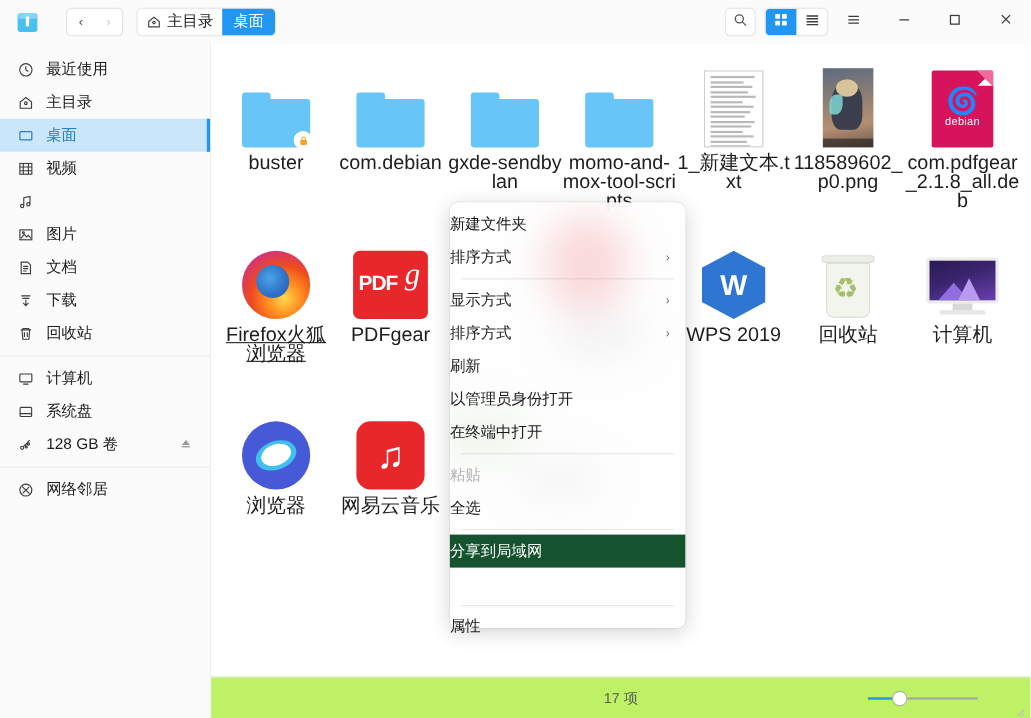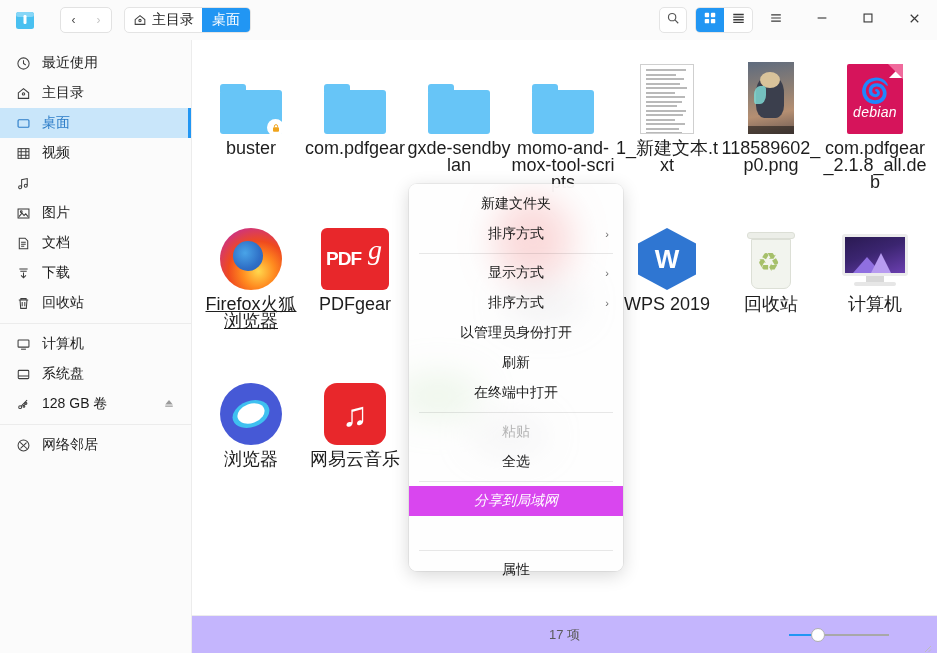--- a/index.html
+++ b/index.html
@@ -102,21 +102,21 @@
     width:56px; height:70px; background:#d6145b; position:relative; border-radius:2px;
     display:flex; flex-direction:column; align-items:center; justify-content:center;
   }
   .deb:before{
     content:""; position:absolute; right:0; top:0; border-width:0 0 14px 14px;
     border-style:solid; border-color:transparent transparent #ffffff transparent;
     transform:rotate(0deg);
   }
   .deb .corner{ position:absolute; right:0; top:0; width:15px; height:15px; background:#f06a9c; clip-path:polygon(0 0,100% 100%,100% 0); }
   .deb .swirl{ font-size:24px; color:#fff; line-height:1; margin-bottom:1px; }
-  .deb .dname{ font-size:14px; color:#fff; letter-spacing:.3px;font-style:italic;}
+  .deb .dname{ font-size:10px; color:#fff; letter-spacing:.3px;}
 
   .firefox{ width:62px; height:62px; border-radius:50%;
     background:radial-gradient(circle at 62% 70%, #ffd84d 0%, #ff8a1f 28%, #ef4a1e 52%, #d0357a 78%, #7b2bbd 100%); position:relative;}
   .firefox:after{ content:""; position:absolute; left:13px; top:13px; width:30px; height:30px; border-radius:50%;
     background:radial-gradient(circle at 40% 40%, #49a4e8 0%, #2f6fc6 60%, #2b5bb5 100%); }
   .pdfbox{ width:68px; height:62px; background:#e8272b; border-radius:6px; position:relative; color:#fff;
     display:flex; align-items:center; justify-content:flex-start; }
   .pdfbox .pt{ font-size:19px; font-weight:bold; margin-left:5px; letter-spacing:-1px;}
   .pdfbox .pg{ position:absolute; right:7px; top:6px; font-size:28px; font-style:italic; font-family:"Liberation Serif",serif;}
   .wps{ width:58px; height:62px; background:#2f76d2; position:relative;
@@ -148,31 +148,31 @@
   }
   .blob{ position:absolute; border-radius:50%; filter:blur(17px); }
   .blob.red{ left:85px; top:12px; width:78px; height:88px; background:rgba(232,39,43,.40); }
   .blob.grey{ left:95px; top:98px; width:80px; height:42px; background:rgba(160,160,170,.26); }
   .blob.green{ left:-14px; top:190px; width:86px; height:44px; background:rgba(140,200,120,.35); }
   .blob.grey2{ left:60px; top:232px; width:80px; height:40px; background:rgba(170,170,175,.22); }
   .ctxveil{ position:absolute; inset:0; background:rgba(255,255,255,.58); }
   .ctxitems{ position:absolute; inset:0; }
   .mi{
     position:relative; height:30px; display:flex; align-items:center;
-    font-size:14px; color:#1a1a1a; white-space:nowrap;justify-content:center;
+    font-size:14px; color:#1a1a1a; white-space:nowrap;
   }
   .mi.dis{ color:#b4b4b4; }
-  .mi.sel{ background:#d946ef; color:#fff;font-style:italic; }
+  .mi.sel{ background:#14532d; color:#fff; }
   .mi .arrow{ position:absolute; right:14px; font-size:11px; color:#6a6a6a; }
   .msep{ height:1px; background:rgba(0,0,0,.09); margin:4px 10px; }
 
   
   .statusbar{
     position:absolute; left:192px; bottom:0; width:745px; height:38px;
-    background:#c4b5fd; border-top:1px solid #ececec;
+    background:#bef264; border-top:1px solid #ececec;
     display:flex; align-items:center; justify-content:center; position:absolute;
   }
   .status-count{ font-size:13px; color:#5b5b5b; }
   .zoomwrap{ position:absolute; right:48px; top:0; height:38px; display:flex; align-items:center; }
   .track{ width:100px; height:2px; background:#a8a8a8; position:relative; }
   .track .fill{ position:absolute; left:0; top:0; height:2px; width:28px; background:#2196f3;}
   .knob{ position:absolute; left:22px; top:-6px; width:14px; height:14px; border-radius:50%; background:#fff; border:1px solid #b0b0b0;}
   .grip{ position:absolute; right:5px; bottom:4px; width:10px; height:10px; }
 </style>
 </head>
@@ -436,21 +436,21 @@
         <div class="cname">buster</div>
       </div>
 
       <div class="cell" style="left:111px; top:14px;">
         <div class="thumb">
             <div class="folder">
               <div class="tab"></div>
               <div class="body"></div>
             </div>
           </div>
-        <div class="cname">com.pdfgear</div>
+        <div class="cname">com.debian</div>
       </div>
 
       <div class="cell" style="left:215px; top:14px;">
         <div class="thumb">
             <div class="folder">
               <div class="tab"></div>
               <div class="body"></div>
             </div>
           </div>
         <div class="cname">gxde-sendbylan</div>
@@ -612,25 +612,25 @@
         <span>显示方式</span>
         <span class="arrow">›</span>
       </div>
 
       <div class="mi">
         <span>排序方式</span>
         <span class="arrow">›</span>
       </div>
 
       <div class="mi">
+        <span>刷新</span>
+      </div>
+
+      <div class="mi">
         <span>以管理员身份打开</span>
-      </div>
-
-      <div class="mi">
-        <span>刷新</span>
       </div>
 
       <div class="mi">
         <span>在终端中打开</span>
       </div>
 
       <div class="msep"></div>
 
       <div class="mi dis">
         <span>粘贴</span>

